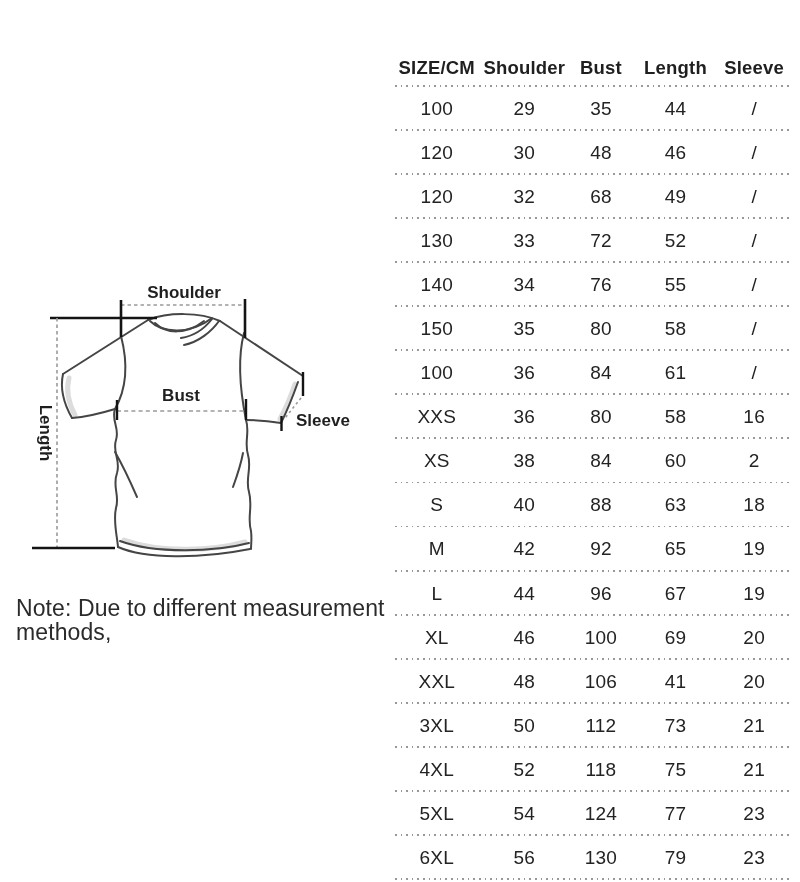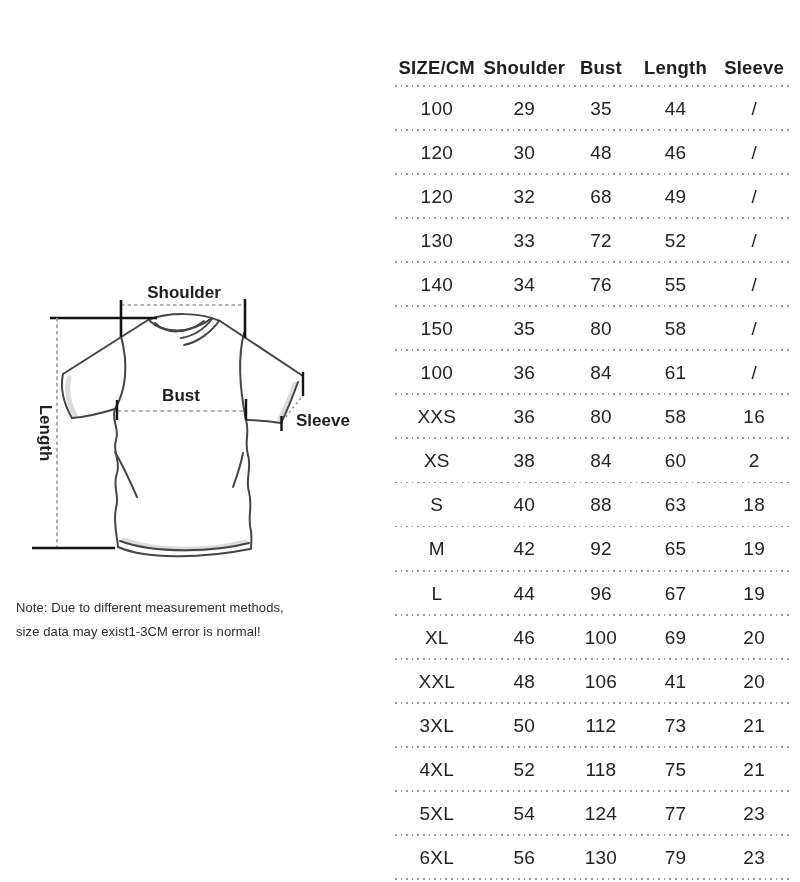--- a/index.html
+++ b/index.html
@@ -12,21 +12,21 @@
   .diagram {
     position:absolute; left:0; top:268px; width:380px; height:312px;
   }
   .diagram svg { width:100%; height:100%; display:block; }
   .diagram text {
     font-family:"Liberation Sans", sans-serif;
     font-size:17px; font-weight:600; fill:#1f1f1f;
   }
   .note {
     position:absolute; left:16px; top:596px; width:370px;
-    font-size:13px; line-height:24px; font-weight:500; color:#2b2b2b;
+    font-size:23px; line-height:24px; font-weight:500; color:#2b2b2b;
     letter-spacing:0.1px;
   }
   
   .size-table {
     position:absolute; left:393px; top:20px; width:398px;margin-top:29px;
   }
   .trow {
     position:relative;
     display:grid;
     grid-template-columns:22% 22% 16.5% 21% 18.5%;
@@ -108,21 +108,20 @@
 
     <text x="184" y="30" text-anchor="middle">Shoulder</text>
     <text x="181" y="133" text-anchor="middle">Bust</text>
     <text x="40" y="165" text-anchor="middle" transform="rotate(90 40 165)">Length</text>
     <text x="296" y="158" text-anchor="start">Sleeve</text>
   </svg>
 </div>
 
 <div class="note">
   <div>Note: Due to different measurement methods,</div>
-  <div>size data may exist1-3CM error is normal!</div>
 </div>
 
 <div class="size-table">
   <div class="trow header" id="table-header">
       <div class="cell">SIZE/CM</div>
       <div class="cell">Shoulder</div>
       <div class="cell">Bust</div>
       <div class="cell">Length</div>
       <div class="cell">Sleeve</div>
     </div>

